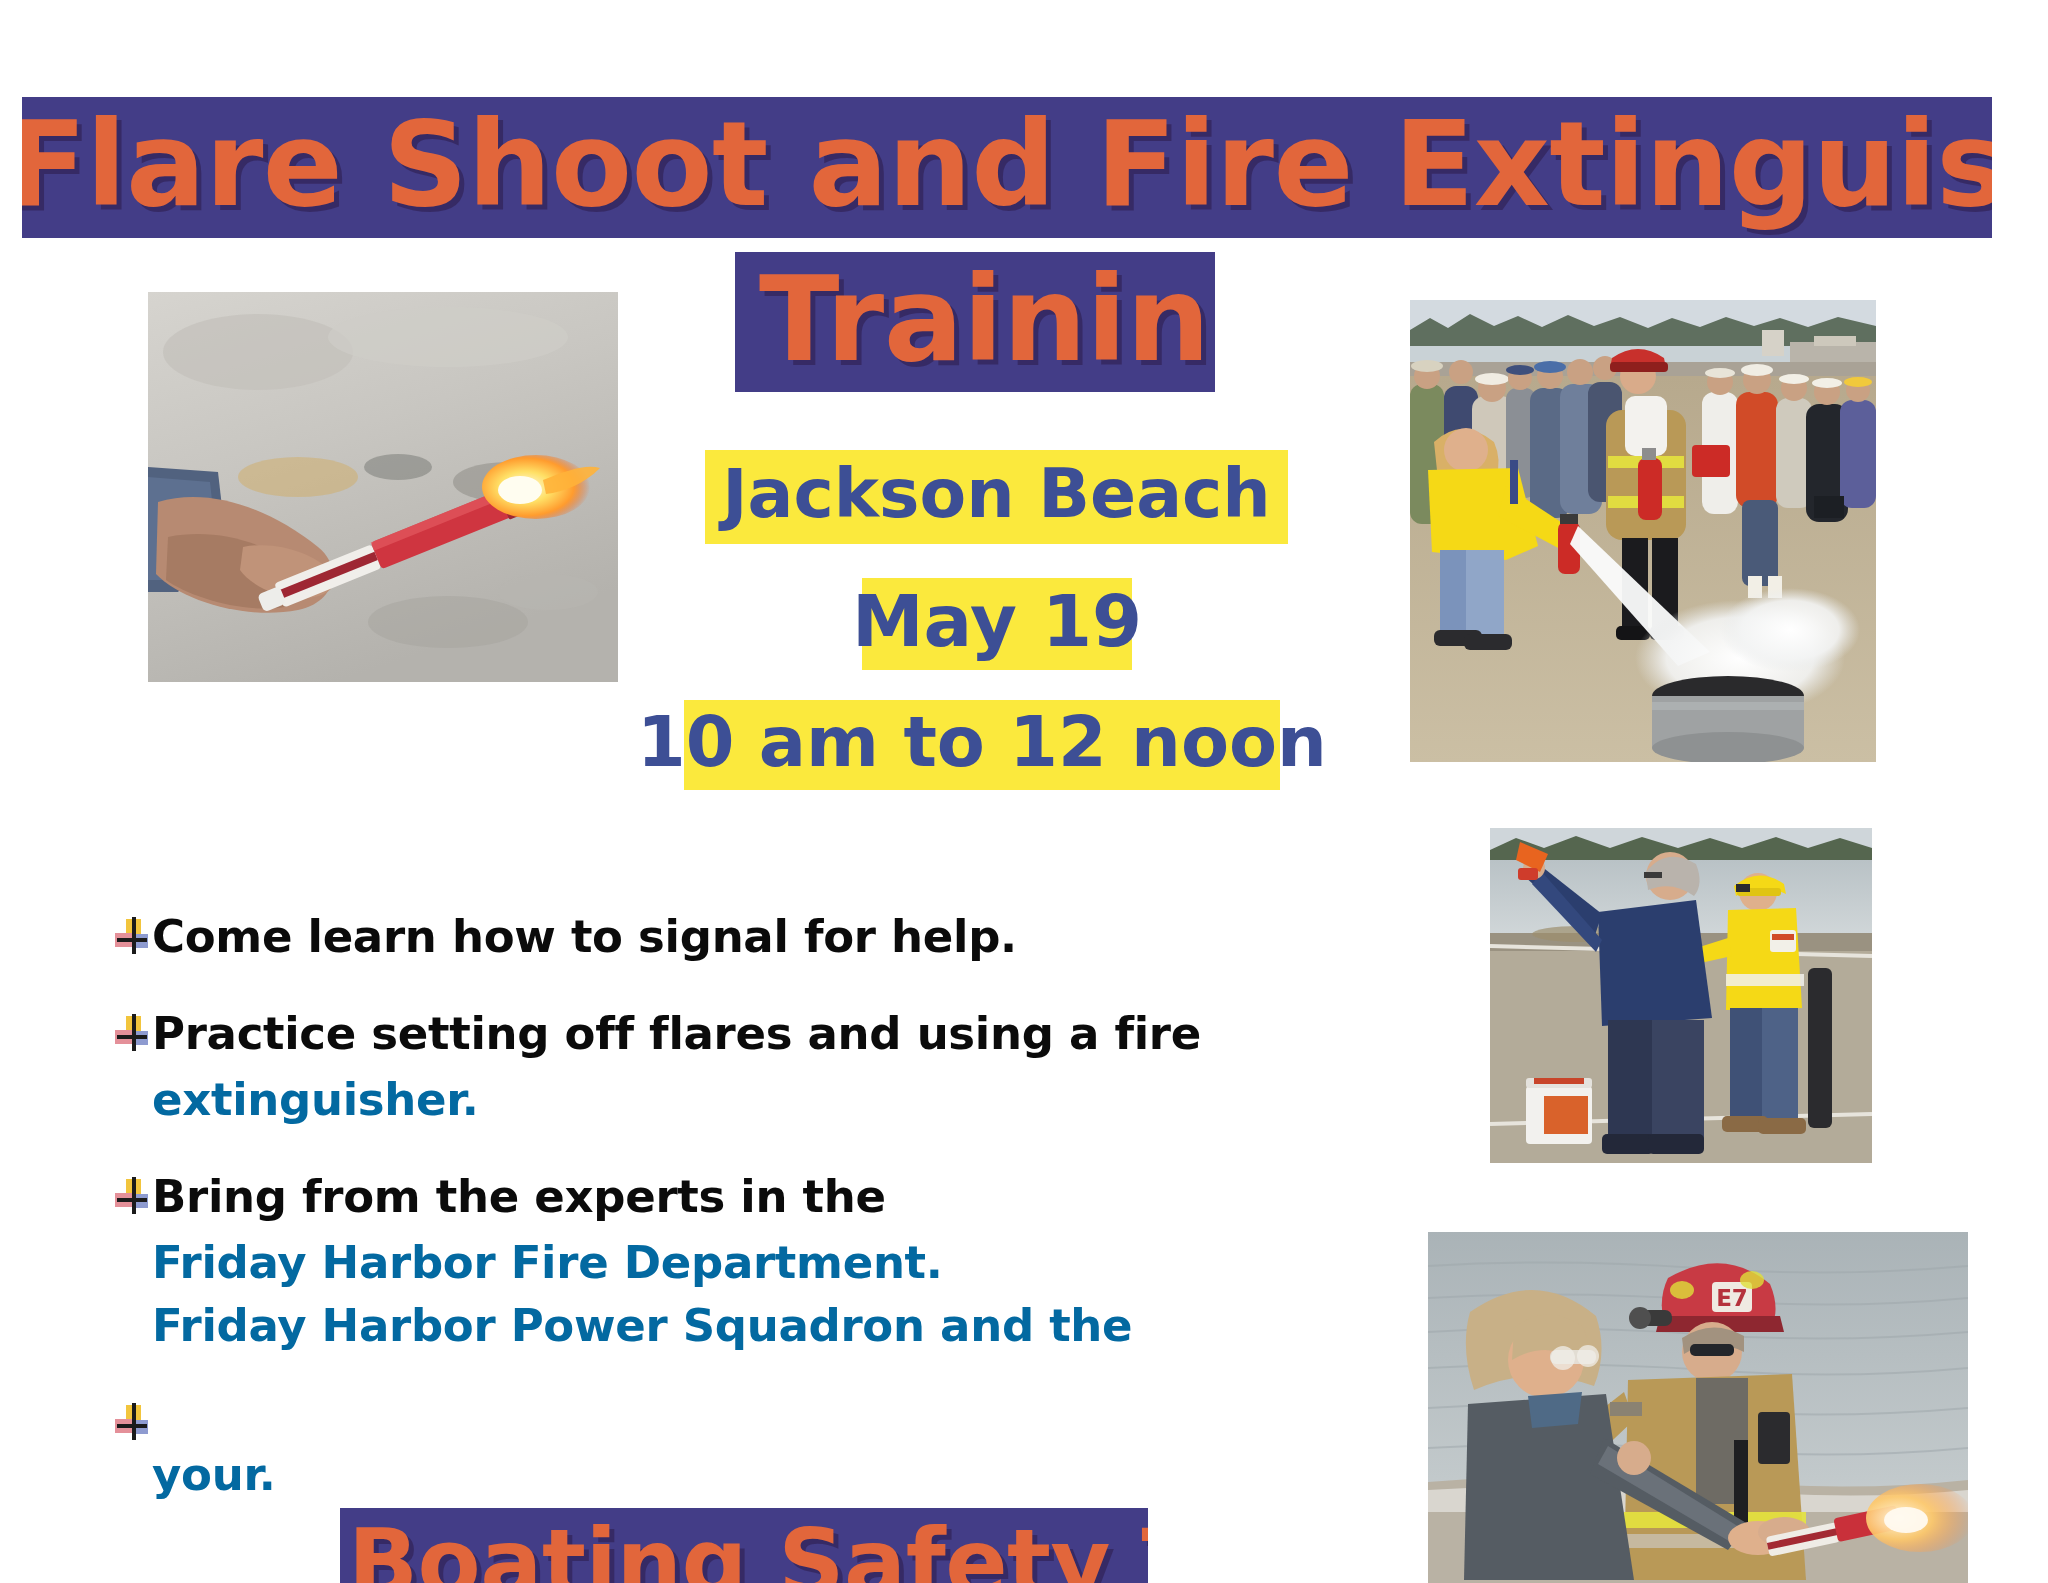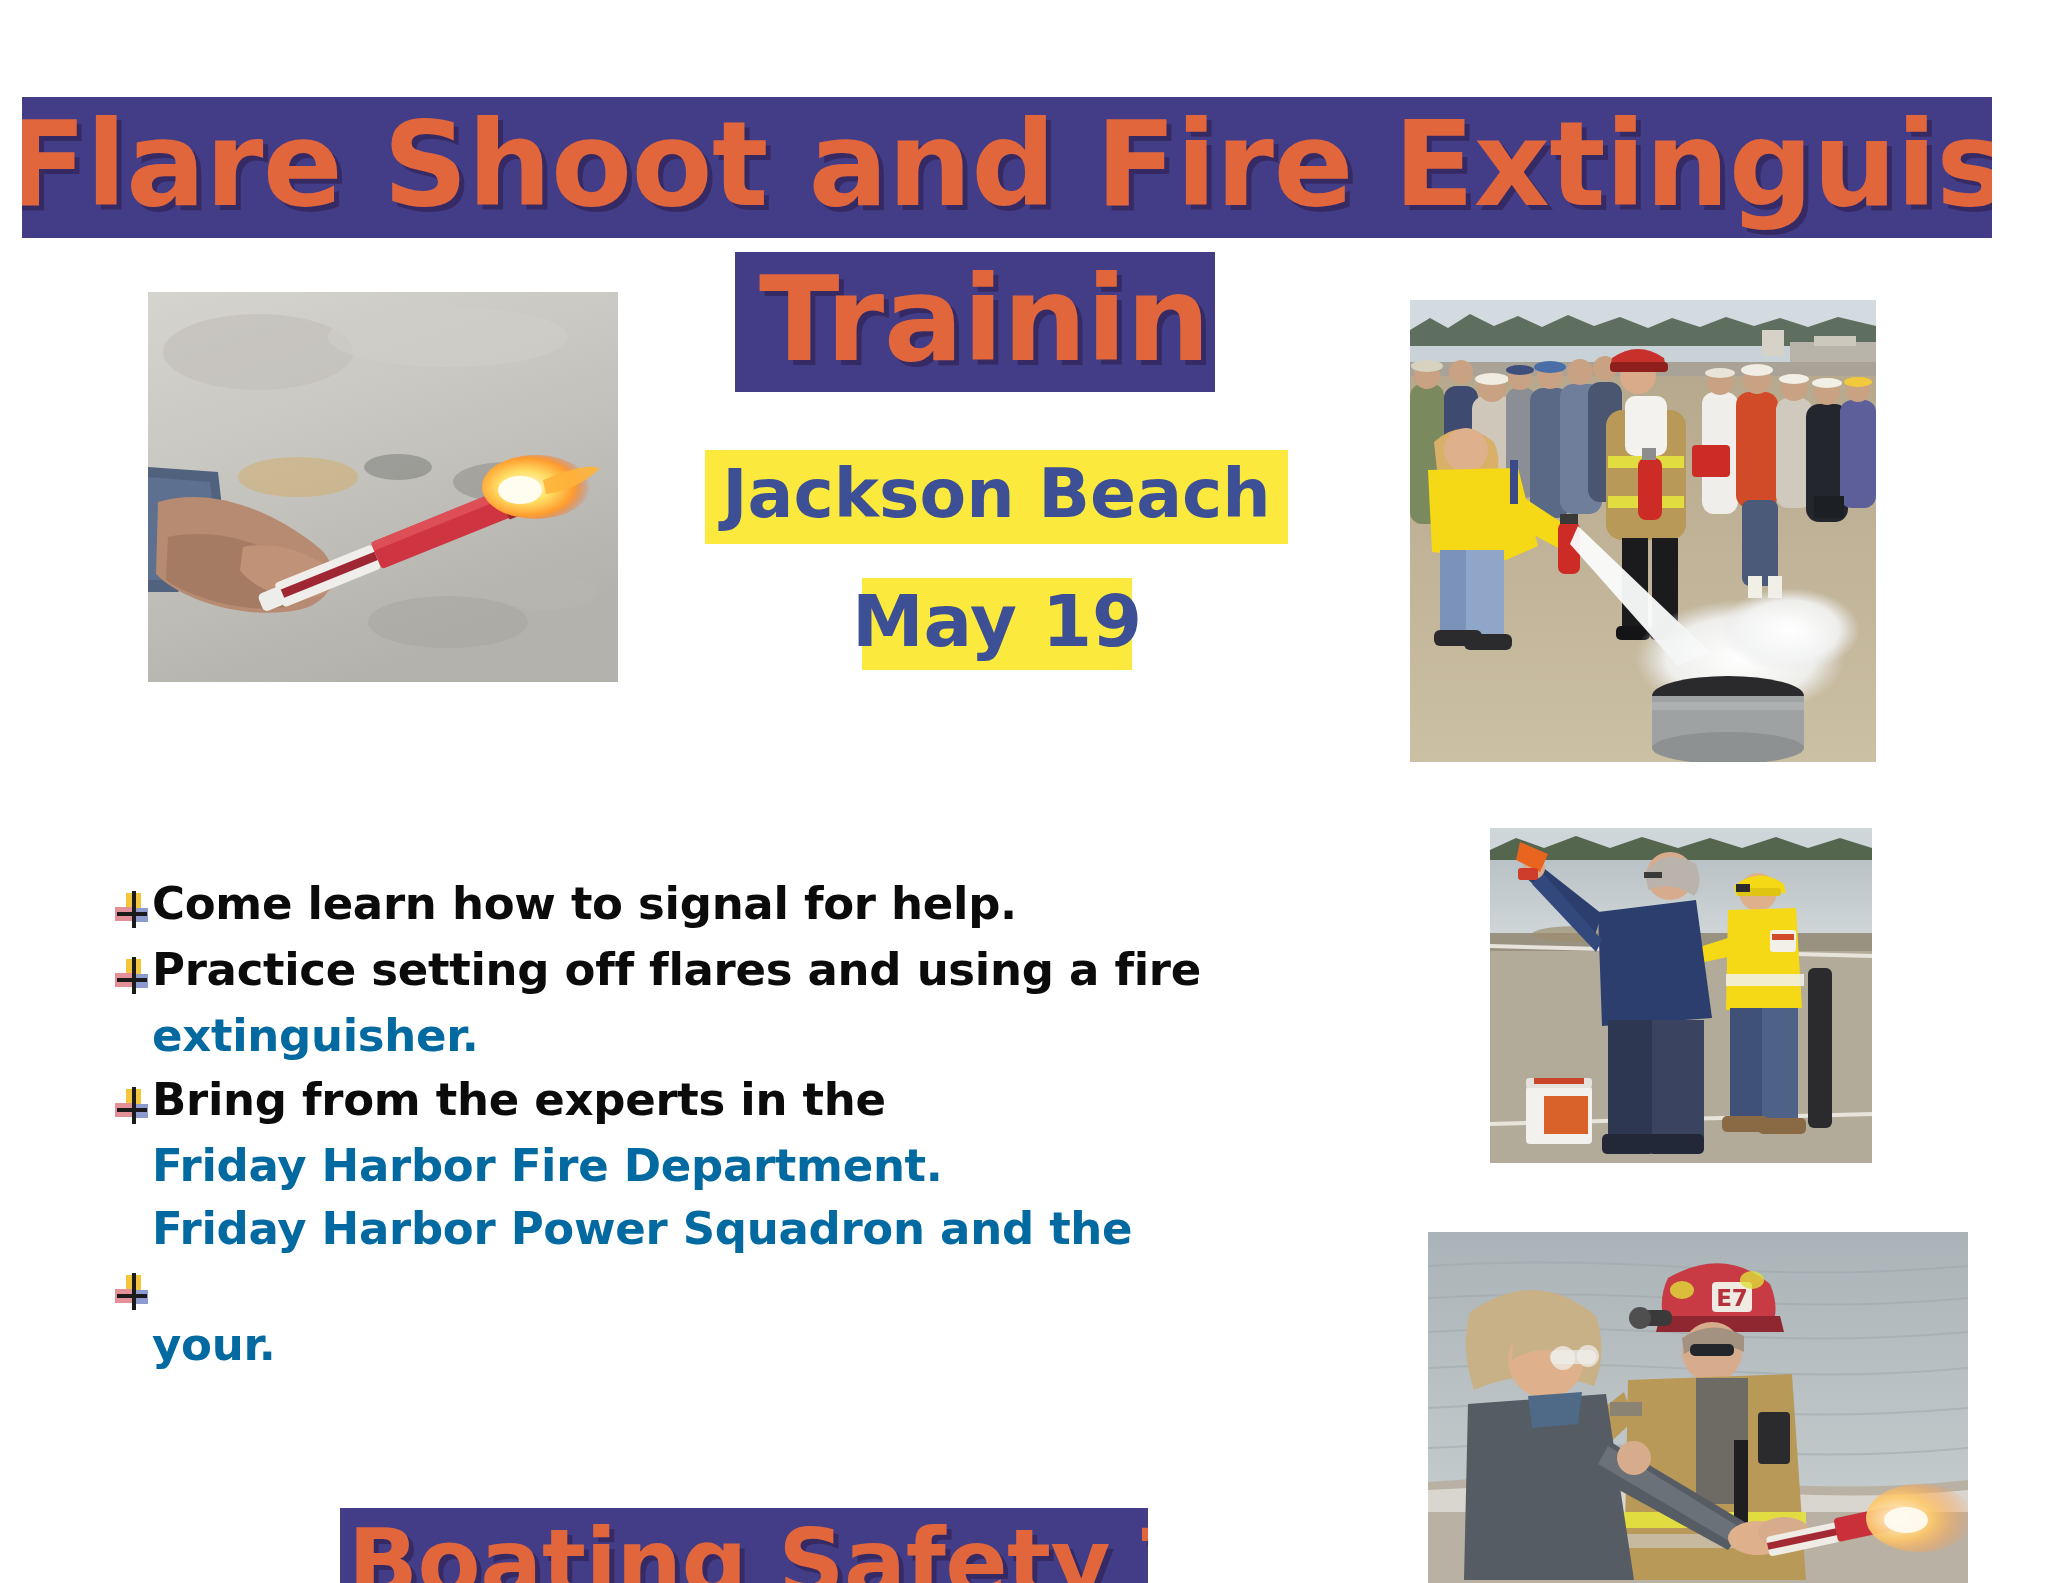--- a/index.html
+++ b/index.html
@@ -116,22 +116,23 @@
 
   
   #bullets {
     position: absolute;
     left: 112px;
     top: 872px;
     width: 1180px;
   }
   .bullet-row {
     display: flex;
-    align-items: center;
+    align-items: flex-start;
     margin-bottom: 2px;
+    margin-top: 33px;
   }
   .bullet-icon {
     flex: 0 0 auto;
     width: 38px;
     height: 38px;
     position: relative;
     margin-top: 12px;
     margin-right: 2px;
   }
   .bullet-icon .sq-yellow {
@@ -203,20 +204,21 @@
   <div class="purple-band" id="title-band">
     <div class="band-text">Flare Shoot and Fire Extinguisher</div>
   </div>
 
   <div class="purple-band" id="training-band">
     <div class="band-text">Training</div>
   </div>
 
   <div class="yellow-block" id="loc-block">Jackson Beach</div>
   <div class="yellow-block" id="date-block">May 19</div>
+  <div class="yellow-block" id="time-block">10 am to 12 noon</div>
 
   <div id="bullets">
 
     <div class="bullet-row">
       <span class="bullet-icon">
         <span class="sq-yellow"></span>
           <span class="sq-pink"></span>
           <span class="sq-blue"></span>
         <span class="cross-v"></span>
           <span class="cross-h"></span>

